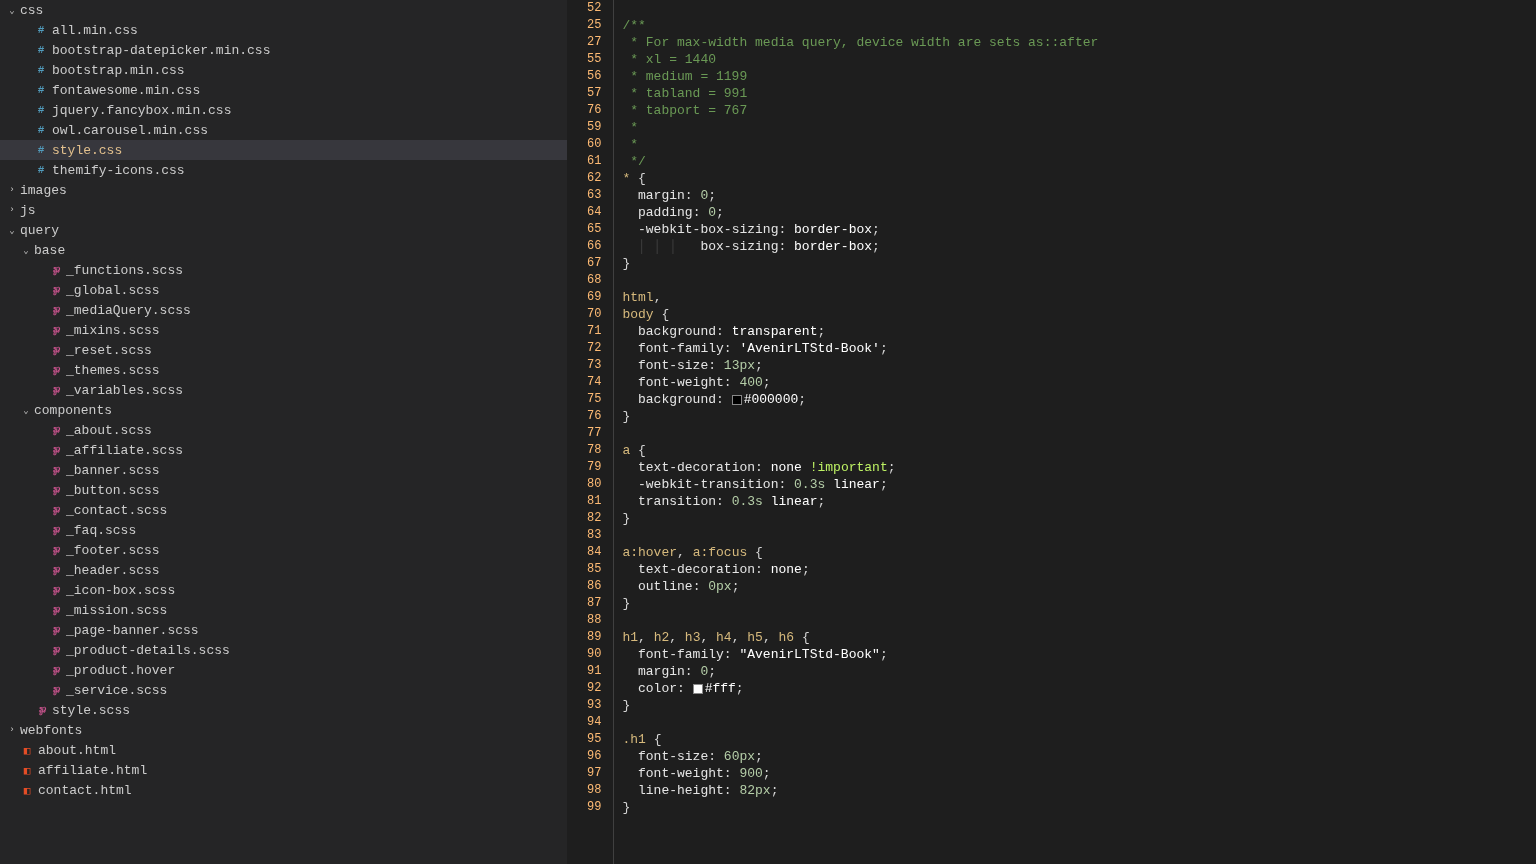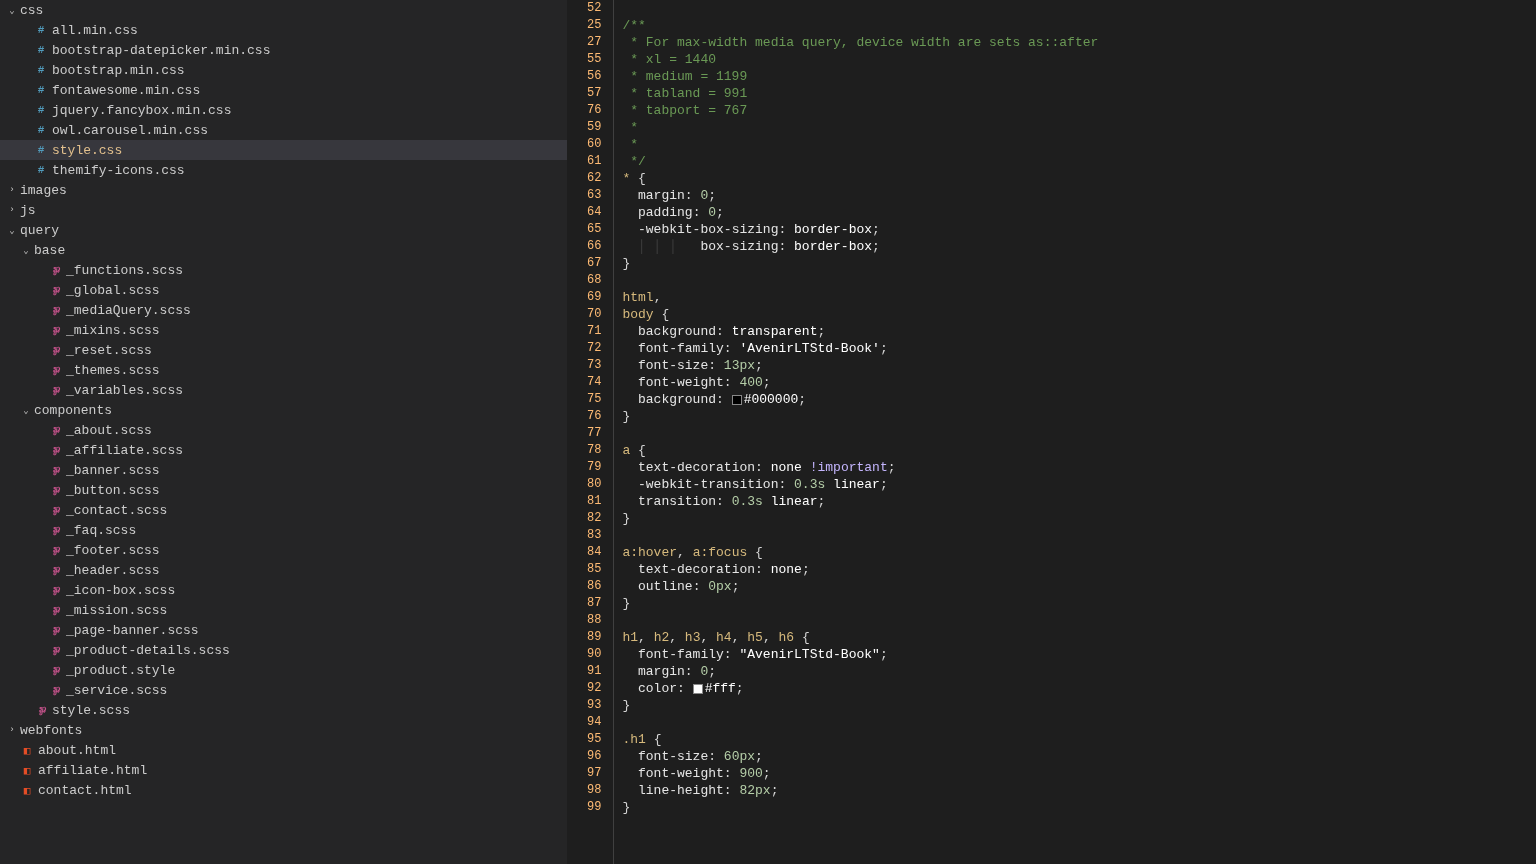--- a/index.html
+++ b/index.html
@@ -82,21 +82,21 @@
 }
 .code-line { height: 17px; }
 
 
 .cm { color: #6a9955; } 
 .sel { color: #d7ba7d; } 
 .prop { color: #e5e5e5; } 
 .val { color: #ffffff; } 
 .num { color: #b5cea8; } 
 .pn { color: #d4d4d4; } 
-.imp { color: #c4b5fd; font-family: Liberation Mono, monospace; } 
+.imp { color: #bef264; font-family: Liberation Mono, monospace; } 
 .colorbox { display: inline-block; width: 10px; height: 10px; border: 1px solid #888; vertical-align: middle; margin-right: 2px; }
 .cb-black { background: #000; }
 .cb-white { background: #fff; }
 .indent-guide { color: #404040; }
 </style>
 </head>
 <body>
 
 <div class="container">
 
@@ -256,21 +256,21 @@
         <span>_page-banner.scss</span>
       </div>
       <div class="tree-item indent-2">
         <span class="chevron"></span>
         <span class="fileicon icon-sass">⅌</span>
         <span>_product-details.scss</span>
       </div>
       <div class="tree-item indent-2">
         <span class="chevron"></span>
         <span class="fileicon icon-sass">⅌</span>
-        <span>_product.style</span>
+        <span>_product.hover</span>
       </div>
       <div class="tree-item indent-2">
         <span class="chevron"></span>
         <span class="fileicon icon-sass">⅌</span>
         <span>_service.scss</span>
       </div>
       <div class="tree-item indent-1">
         <span class="chevron"></span>
         <span class="fileicon icon-sass">⅌</span>
         <span>style.scss</span>

